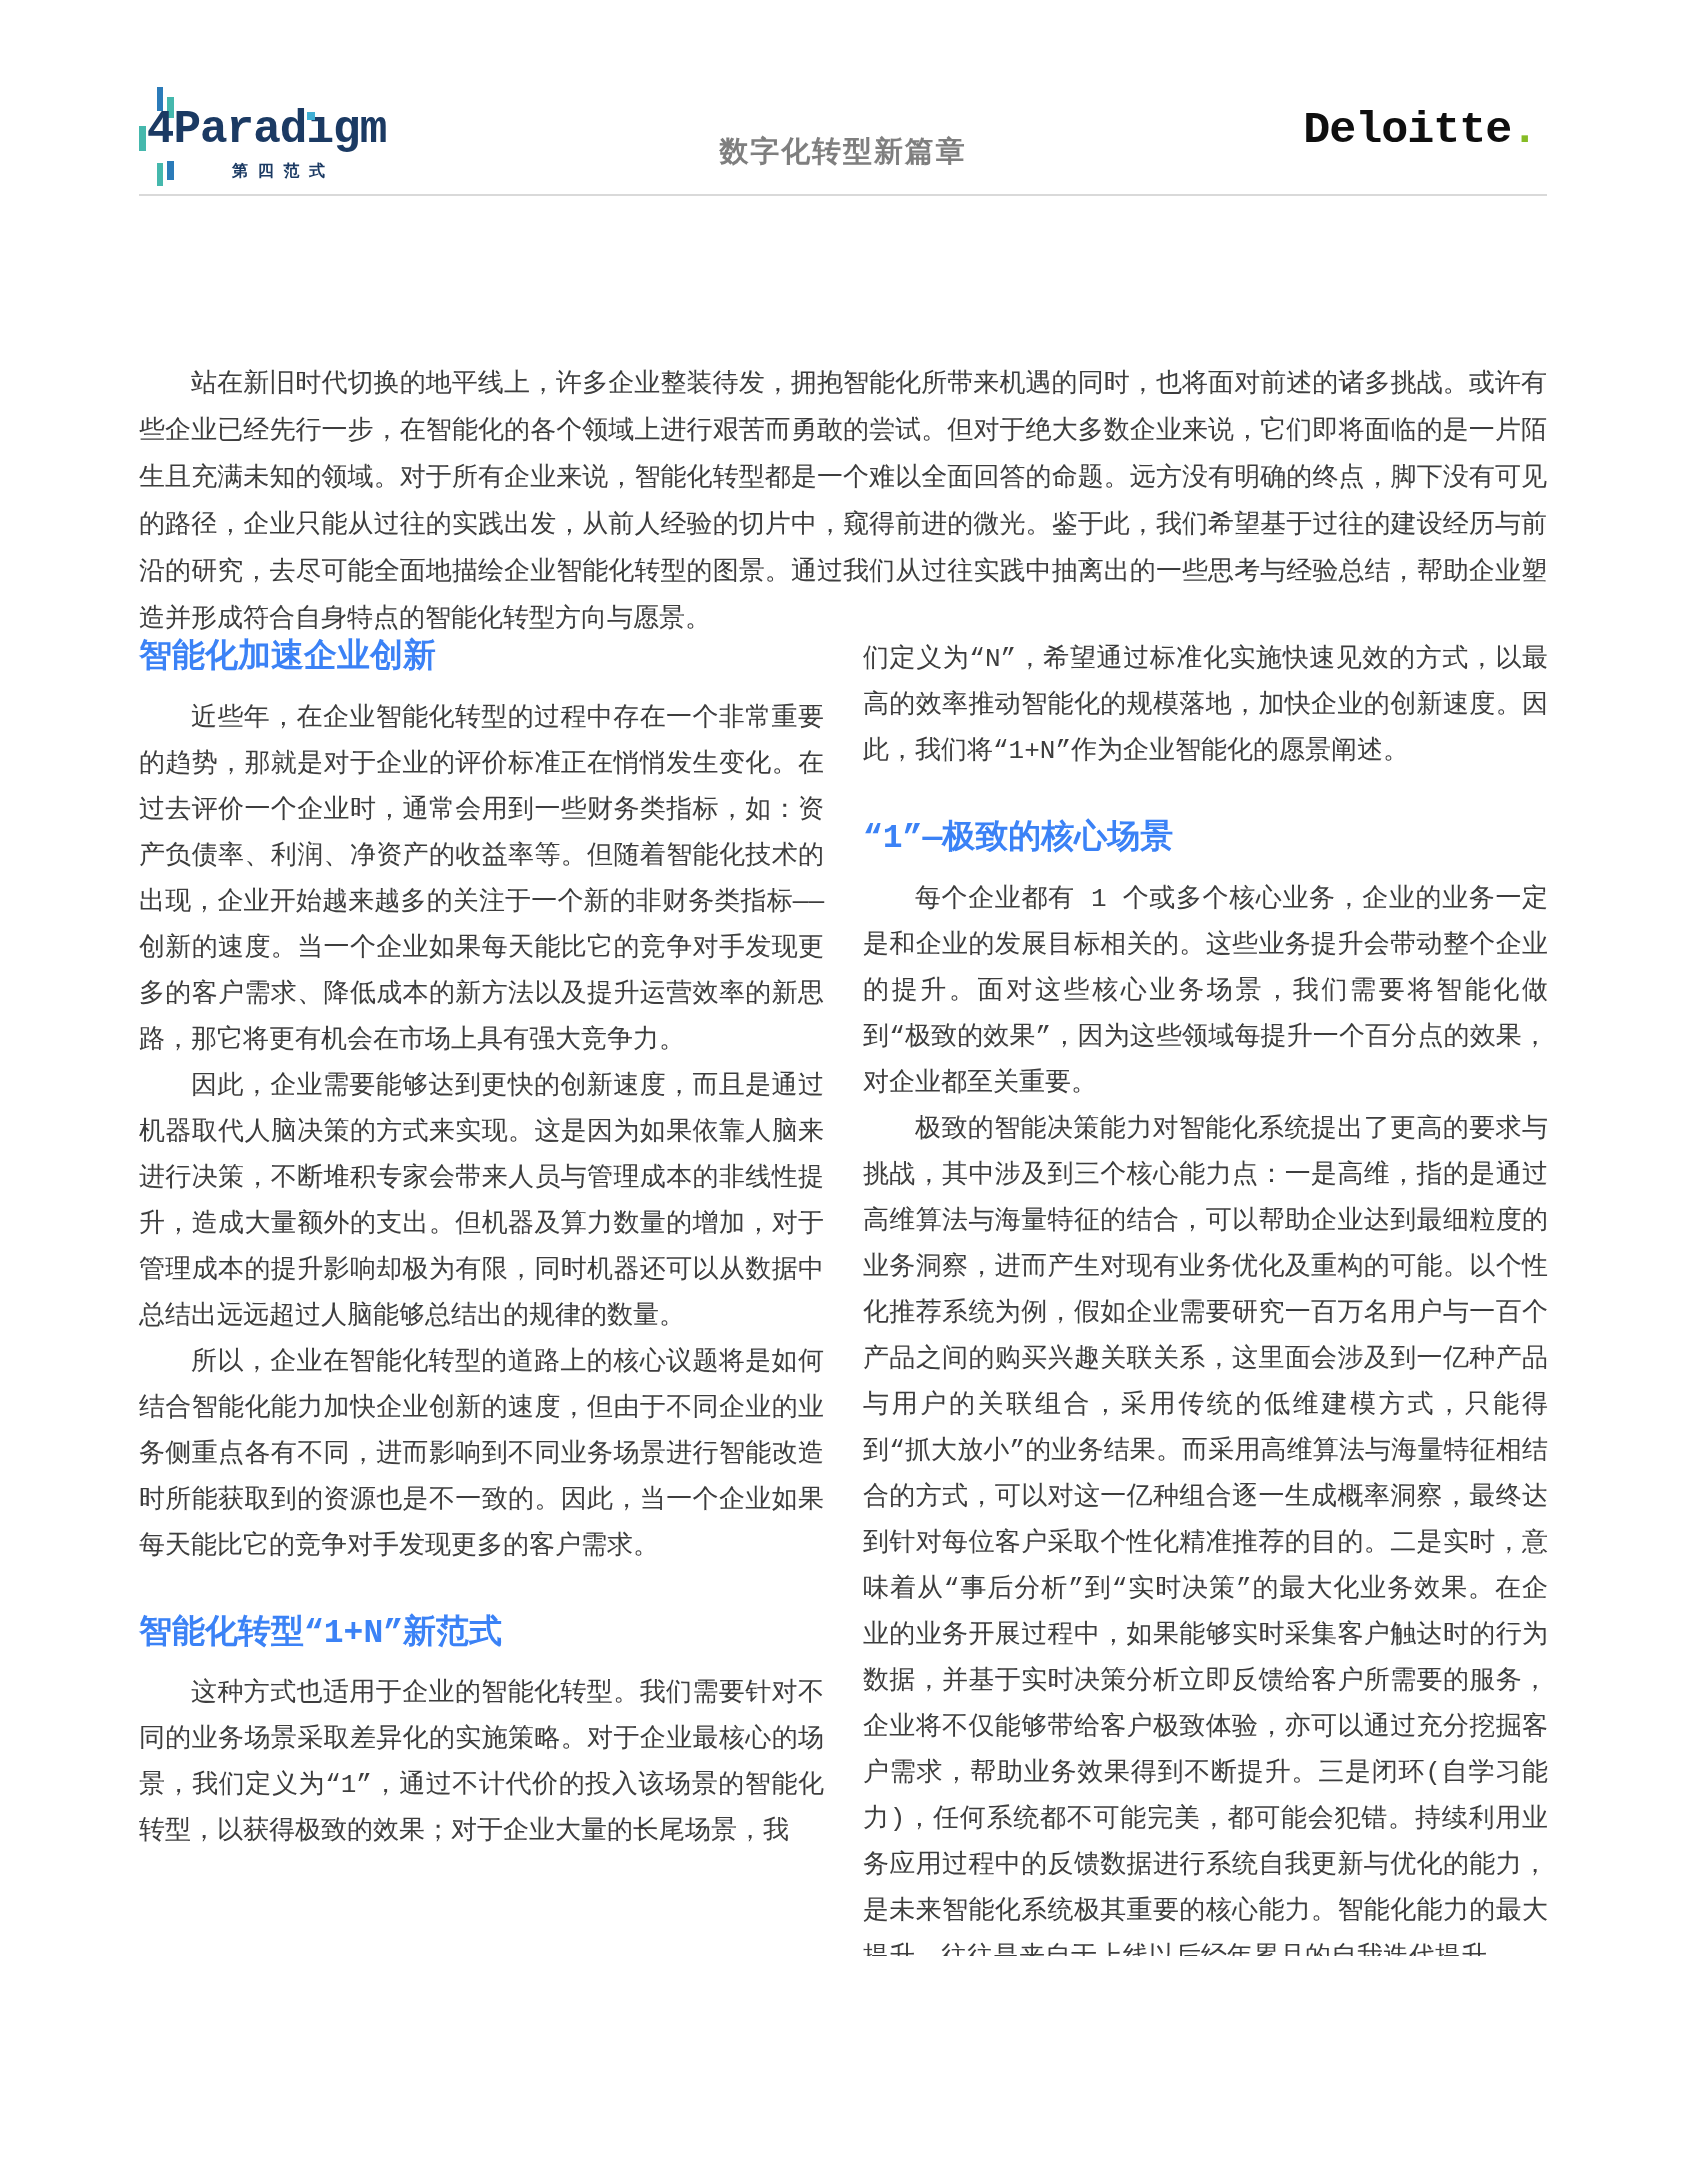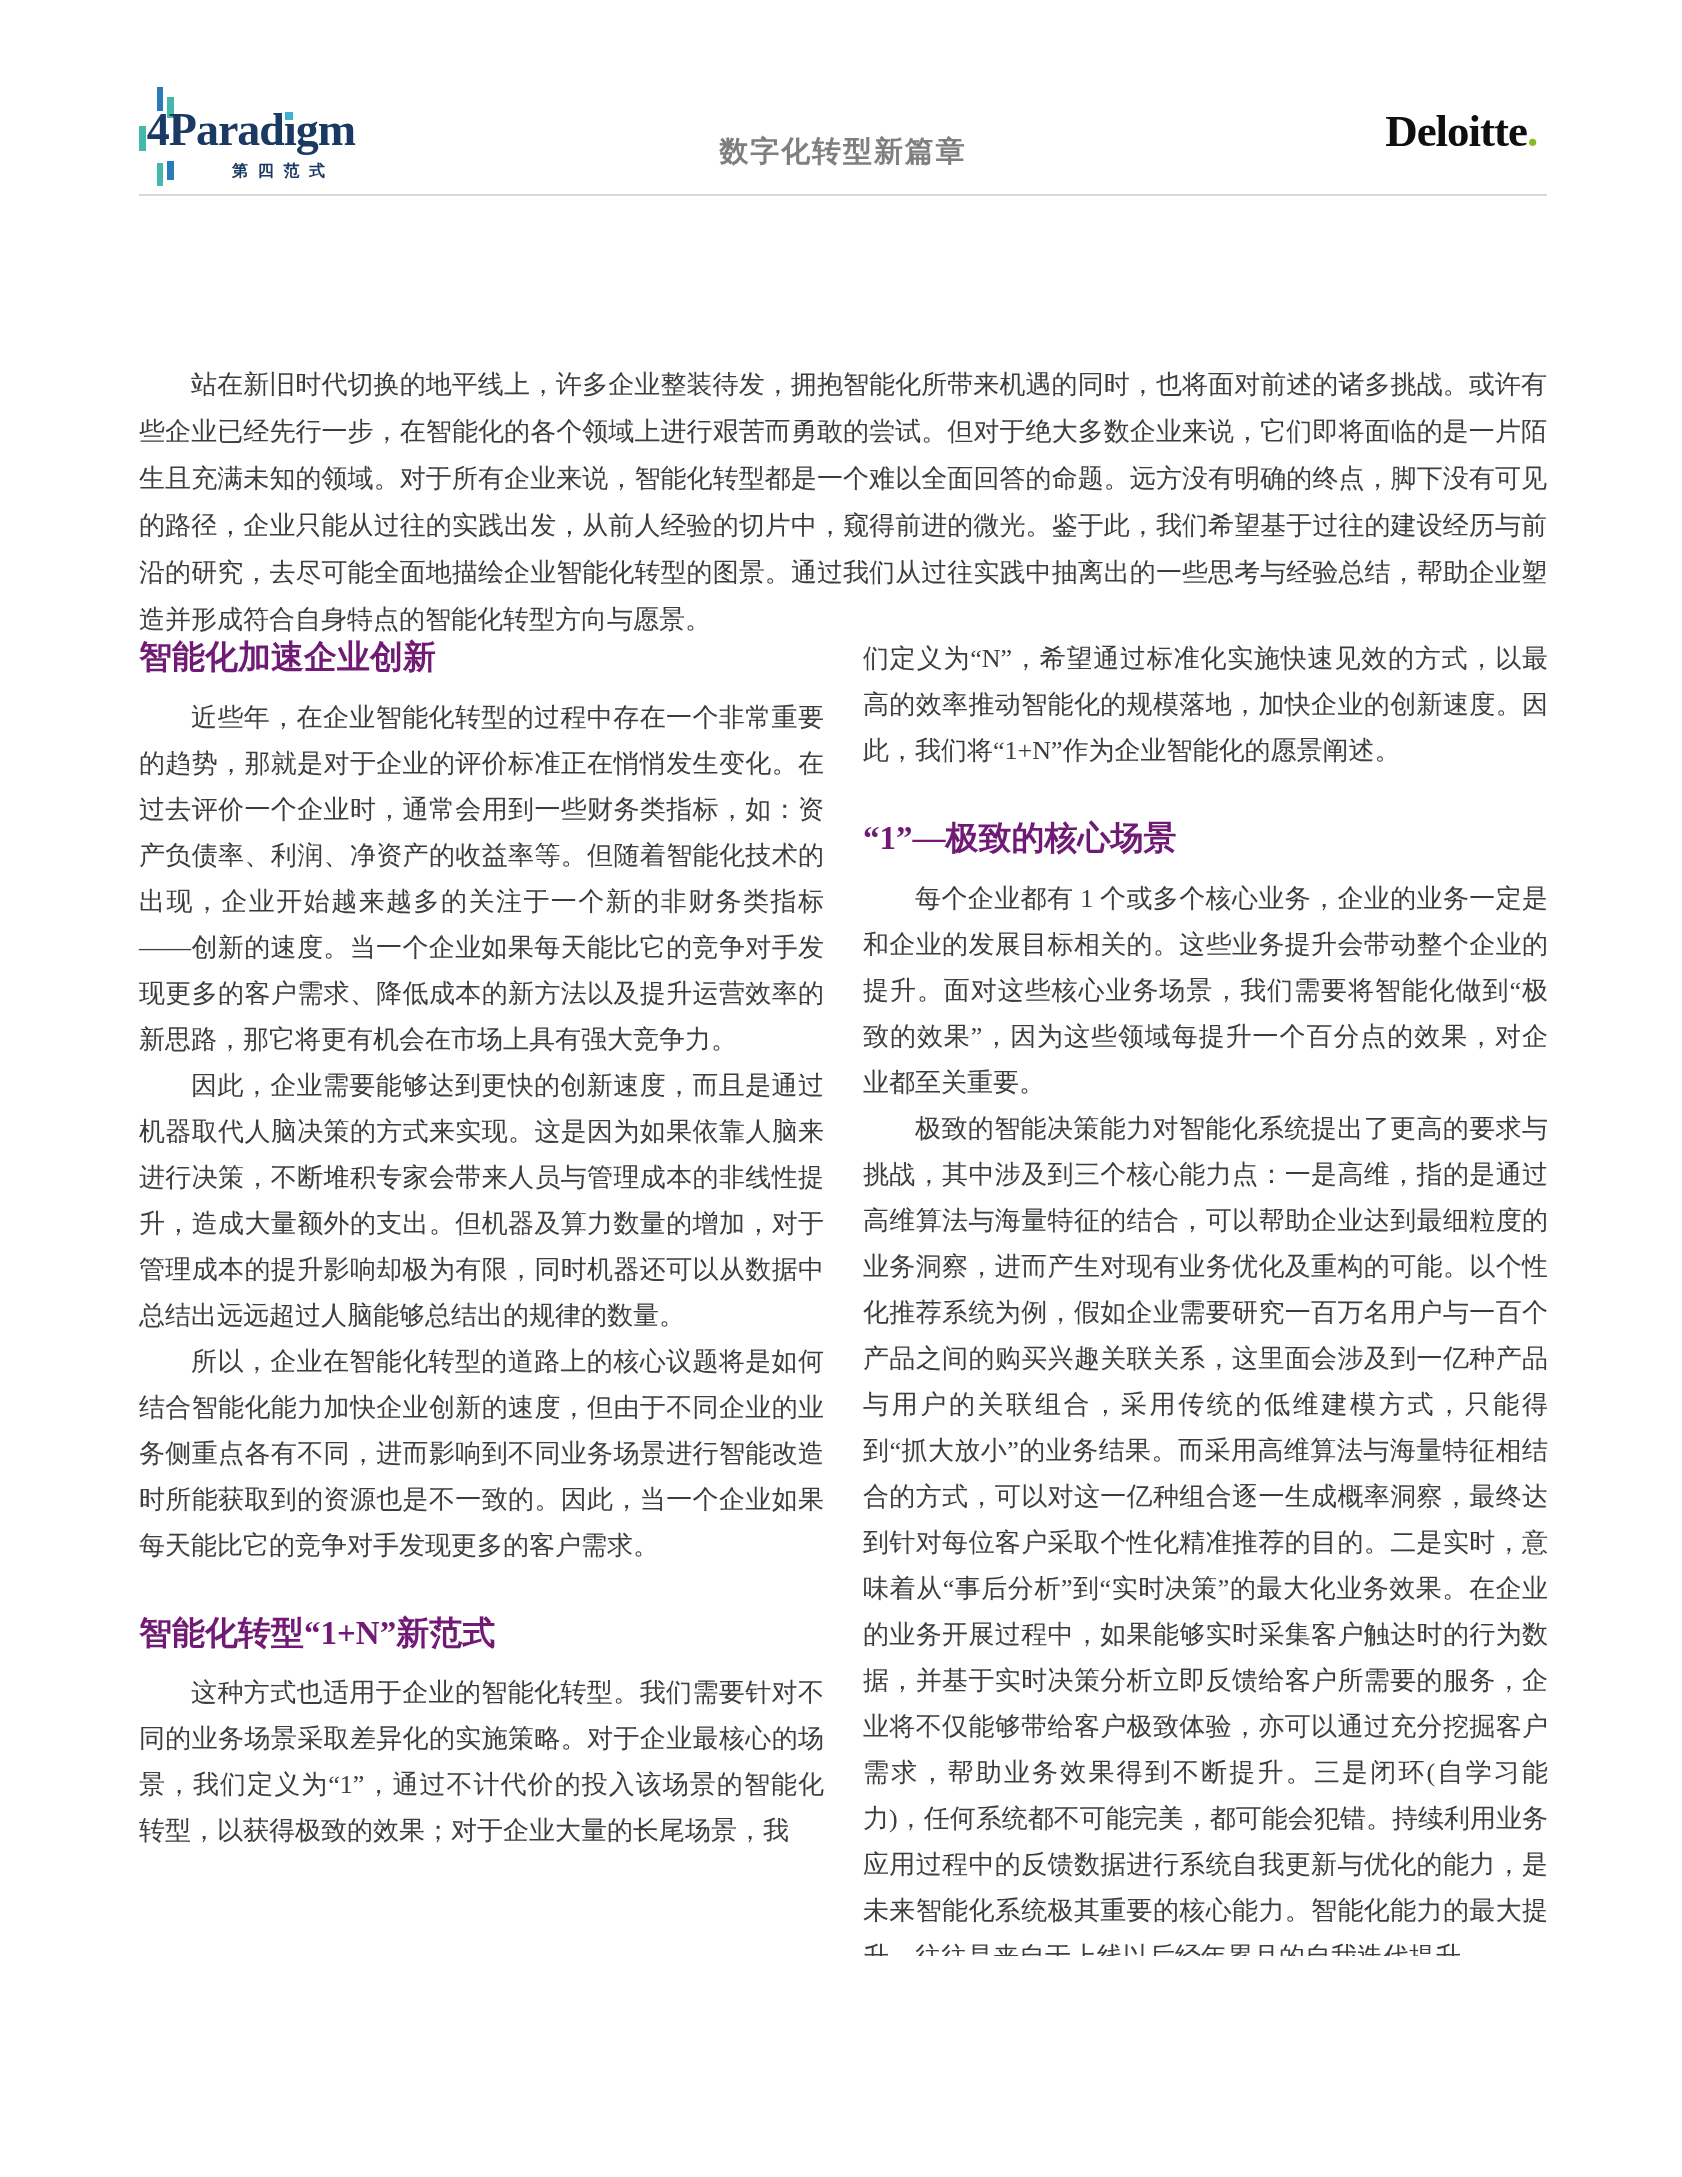--- a/index.html
+++ b/index.html
@@ -1,21 +1,21 @@
 <!DOCTYPE html>
 <html><head>
 <meta charset="utf-8">
 <style>
   html,body{margin:0;padding:0;background:#ffffff;}
   .page{
     position:relative;
     width:1683px;
     height:1956px;
     background:#ffffff;
-    font-family:Liberation Serif, serif;
+    font-family:Liberation Mono, monospace;
     color:#3d3d3d;
     overflow:hidden;
   }
   
   .header{position:absolute;left:139px;right:136px;top:87px;height:107px;}
   .logo-4p{position:absolute;left:0;top:0;width:233px;height:105px;}
   .lg-bar{position:absolute;}
   .b1{left:17.5px;top:0;width:6.8px;height:24px;background:#2b7bb9;}
   .b2{left:28px;top:9.7px;width:6.8px;height:21.3px;background:#45b8ad;}
   .b3{left:0;top:39px;width:6.8px;height:25px;background:#45b8ad;}
@@ -57,21 +57,21 @@
     font-size:26px;line-height:47px;text-align:justify;text-indent:2em;
     color:#3d3d3d;margin:0;
   }
   
   .columns{
     position:absolute;left:139px;right:136px;top:636px;
     display:flex;gap:39px;align-items:flex-start;
   }
   .col{width:685px;flex:0 0 685px;}
   .sec-h{
-    font-size:33px;font-weight:bold;color:#701a75;
+    font-size:33px;font-weight:bold;color:#3b82f6;
     margin:0 0 15.5px 0;line-height:43px;
   }
   .sec-h.spaced{margin-top:43px;}
   .body-p{
     font-size:26px;line-height:46px;text-align:justify;text-indent:2em;
     color:#3d3d3d;margin:0;
   }
   .body-p.no-indent{text-indent:0;}
   
   .footer{

